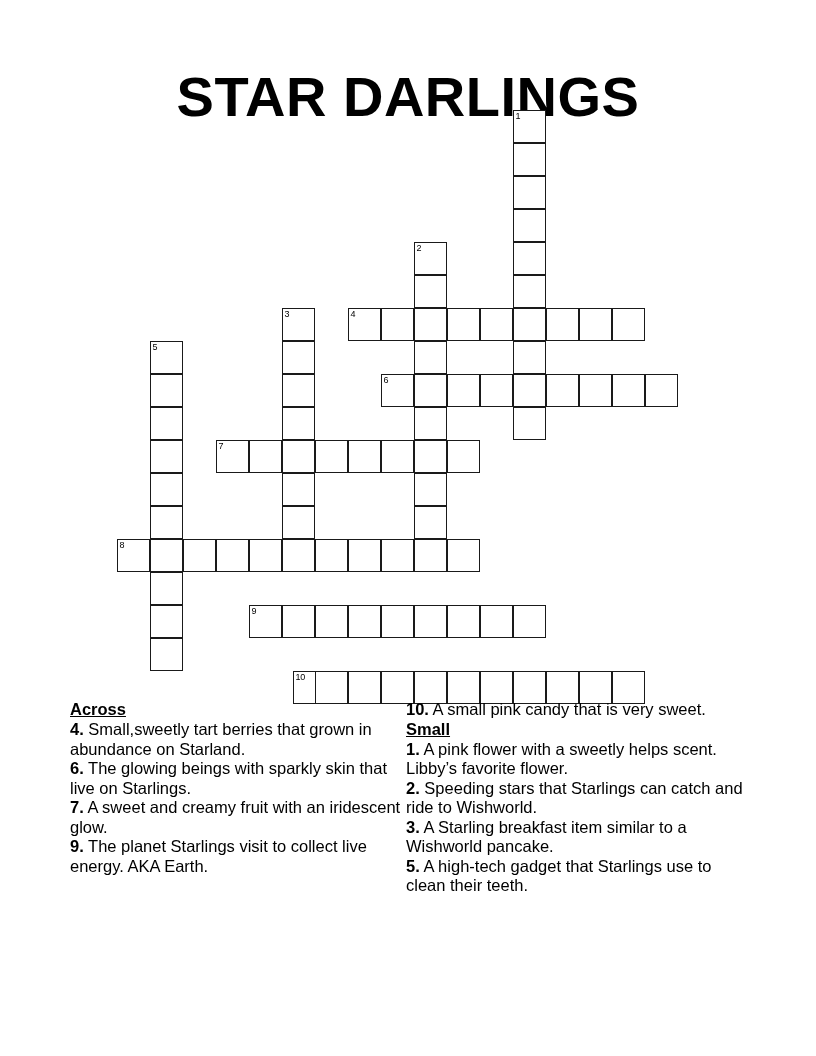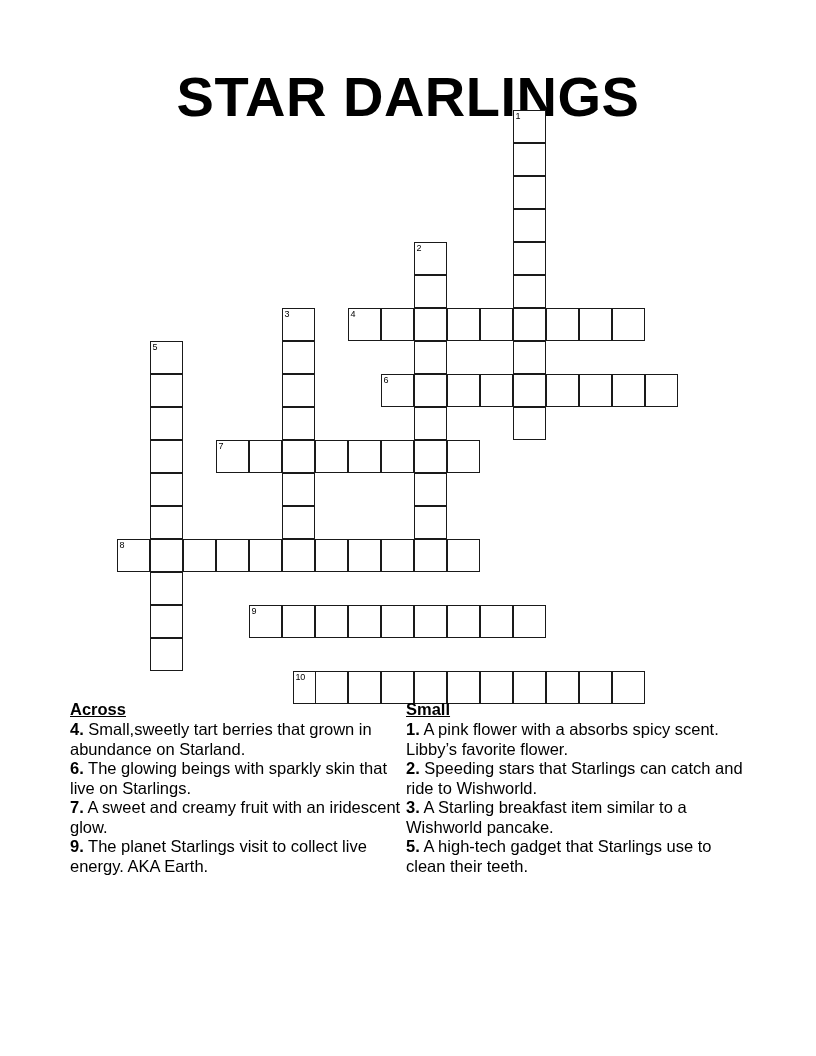--- a/index.html
+++ b/index.html
@@ -218,21 +218,22 @@
 
   <div class="clues">
     <div class="clue-col left">
         <span class="clue-head">Across</span>
         <p class="clue"><span class="cnum">4.</span><span class="ctext"> Small,sweetly tart berries that grown in abundance on Starland.</span></p>
         <p class="clue"><span class="cnum">6.</span><span class="ctext"> The glowing beings with sparkly skin that live on Starlings.</span></p>
         <p class="clue"><span class="cnum">7.</span><span class="ctext"> A sweet and creamy fruit with an iridescent glow.</span></p>
         <p class="clue"><span class="cnum">9.</span><span class="ctext"> The planet Starlings visit to collect live energy. AKA Earth.</span></p>
       </div>
     <div class="clue-col right">
+        <p class="clue"><span class="cnum">10.</span><span class="ctext"> A small pink candy that is very sweet.</span></p>
         <span class="clue-head">Small</span>
-        <p class="clue"><span class="cnum">1.</span><span class="ctext"> A pink flower with a absorbs spicy scent. Libby’s favorite flower.</span></p>
+        <p class="clue"><span class="cnum">1.</span><span class="ctext"> A pink flower with a sweetly helps scent. Libby’s favorite flower.</span></p>
         <p class="clue"><span class="cnum">2.</span><span class="ctext"> Speeding stars that Starlings can catch and ride to Wishworld.</span></p>
         <p class="clue"><span class="cnum">3.</span><span class="ctext"> A Starling breakfast item similar to a Wishworld pancake.</span></p>
         <p class="clue"><span class="cnum">5.</span><span class="ctext"> A high-tech gadget that Starlings use to clean their teeth.</span></p>
       </div>
   </div>
 
 </div>
 
 </body></html>

